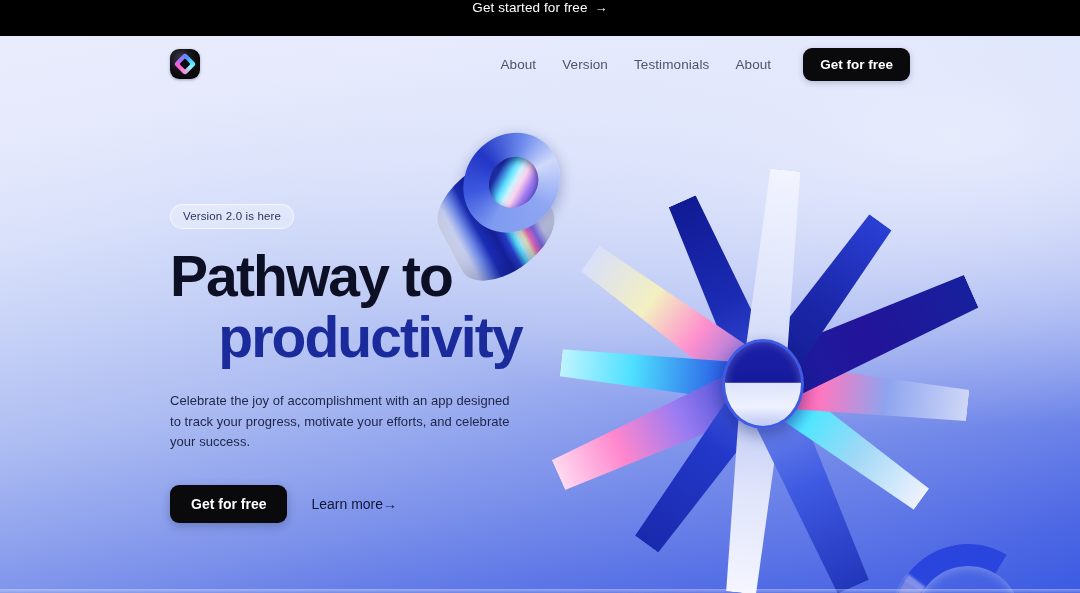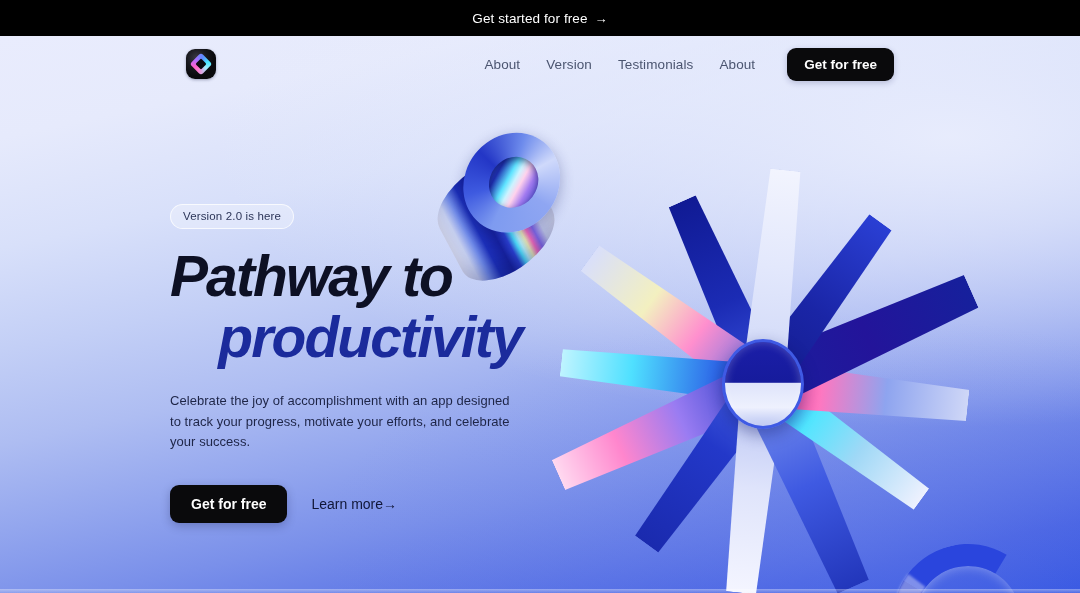--- a/index.html
+++ b/index.html
@@ -7,21 +7,21 @@
     width: 1080px; height: 593px;
     overflow: hidden;
     font-family: "Liberation Sans", sans-serif;
     background: #000;
   }
 
   
   .announce {
     height: 36px; width: 100%;
     background: #000;
-    display: flex; align-items: center; justify-content: center;
+    display: flex; align-items: flex-start; justify-content: center;
     position: relative; z-index: 40;
   }
   .announce-link {
     color: #fff; font-size: 13.5px; letter-spacing: .1px;
     display: inline-flex; align-items: center; gap: 7px;
     cursor: pointer;
   }
   .announce-arrow { font-size: 13px; line-height: 1; display:inline-block; }
 
   
@@ -52,21 +52,21 @@
   }
   .bottom-edge{
     position:absolute; left:0; right:0; bottom:0; height:4px;
     background: linear-gradient(180deg, rgba(255,255,255,.38), rgba(255,255,255,.10));
     z-index: 30;
   }
 
   
   .header {
     position: relative; z-index: 20;
-    height: 56px; padding: 0 40px;
+    height: 56px; padding: 0 24px;
     display: flex; align-items: center;
   }
   .logo {
     width: 30px; height: 30px; margin-left: 146px;
     border-radius: 9px;
     background:
       radial-gradient(60% 60% at 35% 30%, #3a3a46 0%, #18181d 55%, #0a0a0d 100%);
     box-shadow: 0 1px 3px rgba(20,25,70,.35);
     display: flex; align-items: center; justify-content: center;
     cursor: pointer; flex: 0 0 auto;
@@ -113,21 +113,21 @@
     padding: 5px 12px 6px;
     border: 1px solid rgba(255,255,255,.75);
     border-radius: 999px;
     background: rgba(255,255,255,.30);
     letter-spacing: .15px;
     cursor: default;
   }
   h1 {
     margin-top: 18px;
     font-size: 57px; line-height: 1.03;
-    letter-spacing: -1.9px; font-weight: 700; font-style: italic;
+    letter-spacing: -1.9px; font-weight: 700;
   }
   .h1-line1 { color: #0d1024; display: block; }
   .h1-line2 { color: #1b2b9c; display: block; margin-top: 2px; text-align: center; }
 
   .lede {
     margin-top: 25px;
     font-size: 13px; line-height: 1.58;
     color: #1e2547; max-width: 352px;
     letter-spacing: .05px;
   }

